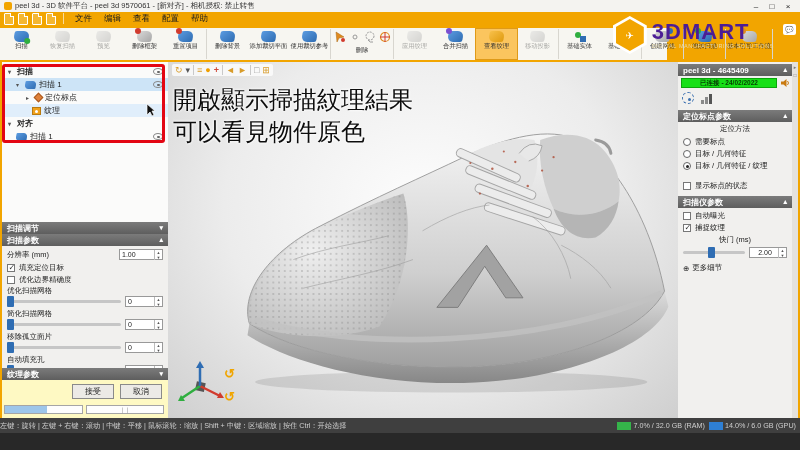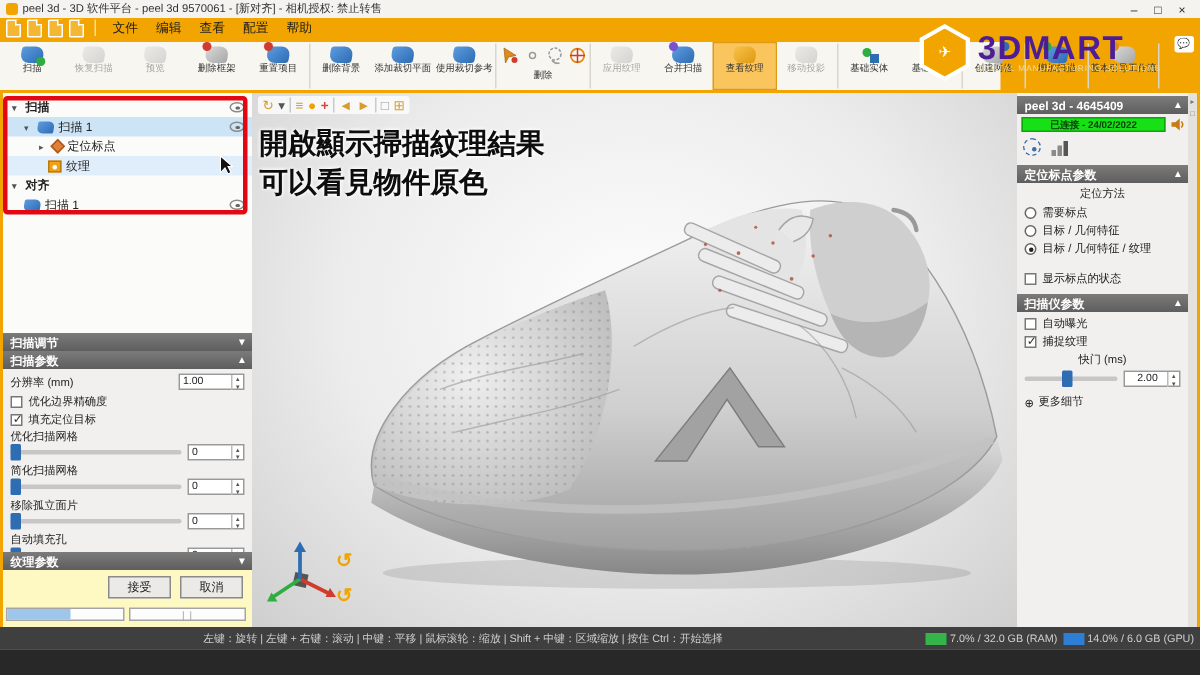--- a/index.html
+++ b/index.html
@@ -110,21 +110,21 @@
   #meters { position:absolute; left:2px; bottom:4px; width:160px; display:flex; gap:3px; }
   .meter { flex:1; height:9px; background:#fdfdfd; border:1px solid #a5a5a5; position:relative; }
   .meter.fill::after { content:""; position:absolute; left:0; top:0; bottom:0; width:55%; background:#9dc6ea; }
   .meter .grip { position:absolute; left:50%; top:0; font-size:6px; color:#999; transform:translateX(-50%); }
 
   
   #vp-toolbar { position:absolute; left:4px; top:2px; display:flex; align-items:center; gap:3px;
     background:rgba(252,252,252,.85); padding:1px 3px; border-radius:2px; }
   .vp-ico { font-size:9px; line-height:10px; }
   .vp-sep { width:1px; height:10px; background:#c9c9c9; }
-  #annotation { position:absolute; left:5px; top:22px; font-size:19px; font-weight:bold; color:#0d0d0d;
+  #annotation { position:absolute; left:5px; top:22px; font-size:24px; font-weight:normal; color:#0d0d0d;
     line-height:1.35; text-shadow:0 0 3px #fff,0 0 3px #fff; z-index:30; }
   #shoe { position:absolute; left:68px; top:38px; }
   #gizmo { position:absolute; left:8px; bottom:8px; }
   #rot-arrows { position:absolute; left:56px; bottom:14px; display:flex; flex-direction:column; gap:8px;
     color:#f0a500; font-size:13px; font-weight:bold; }
 
   
   #rp-hdr { position:absolute; top:2px; }
   #green-bar { position:absolute; left:3px; top:16px; width:96px; height:10px; background:#17e017;
     border:1px solid #0ca50c; font-size:6.5px; font-weight:bold; color:#073; display:flex; align-items:center; justify-content:center; color:#064006; }
@@ -137,21 +137,21 @@
   .rp-body { position:absolute; left:0; width:114px; font-size:7.5px; color:#222; padding:0 5px;text-align:center; }
   .radio-row { display:flex; align-items:center; gap:4px; height:12px; }
   .radio { width:8px; height:8px; border:1px solid #666; border-radius:50%; background:#fff; position:relative; }
   .radio.on::after { content:""; position:absolute; left:1.5px; top:1.5px; width:3.5px; height:3.5px; background:#222; border-radius:50%; }
   .rp-sec-hdr { width:114px; }
   #more-details { display:flex; align-items:center; gap:3px; margin-top:4px; }
 
   
   #statusbar { position:absolute; left:0; top:418px; width:800px; height:15px; background:#3f3f3f;
     display:flex; align-items:center; font-size:7.2px; color:#cfcfcf; }
-  #statusbar .hints { flex:1; text-align:center; }
+  #statusbar .hints { flex:1; }
   .mem { display:flex; align-items:center; gap:2px; margin-right:4px; }
   .mem .sw { width:14px; height:8px; }
   #bottombar { position:absolute; left:0; top:433px; width:800px; height:17px; background:#282828; }
 </style>
 </head>
 <body>
 
 <div id="app">
 
   <div id="titlebar">
@@ -381,26 +381,26 @@
 
       <div id="params-body">
         <div class="prow">
           <span class="lbl">分辨率 (mm)</span>
           <span class="spin">
             <span class="val">1.00</span>
             <span class="arr">▲<br>▼</span>
           </span>
         </div>
         <div class="cbrow">
+          <span class="cb checked"></span>
+          <span>填充定位目标</span>
+        </div>
+        <div class="cbrow">
           <span class="cb"></span>
           <span>优化边界精确度</span>
-        </div>
-        <div class="cbrow">
-          <span class="cb checked"></span>
-          <span>填充定位目标</span>
         </div>
 
         <div class="sgroup">
           <div class="slbl">优化扫描网格</div>
           <div class="srow">
             <span class="track">
                 <span class="handle"></span>
               </span>
             <span class="spin small">
               <span class="val">0</span>

